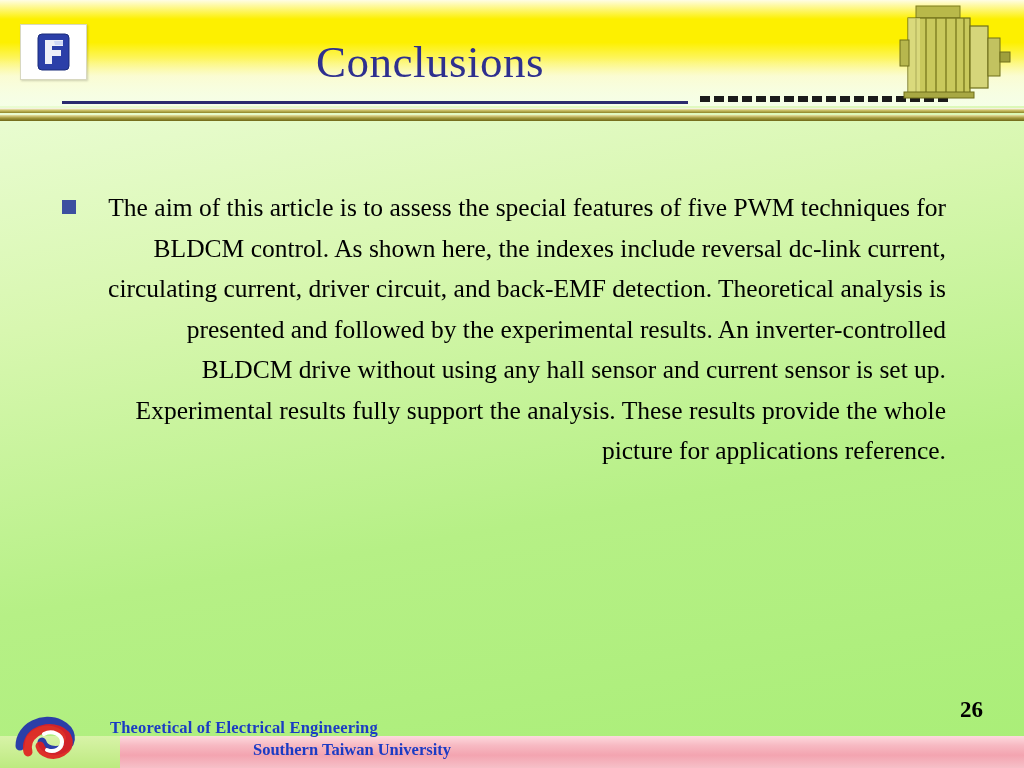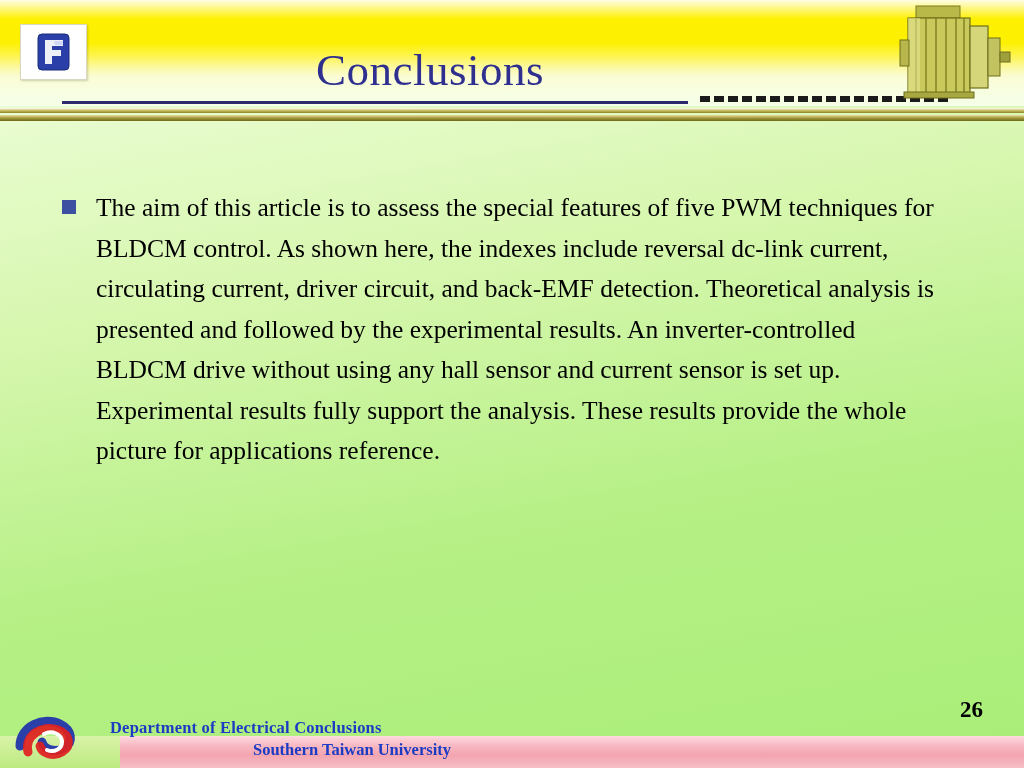--- a/index.html
+++ b/index.html
@@ -52,21 +52,21 @@
     left: 0;
     top: 115px;
     width: 1024px;
     height: 6px;
     background: linear-gradient(180deg, #e8e0a0 0%, #a59a3c 50%, #6e6718 100%);
   }
 
   .title {
     position: absolute;
     left: 0;
-    top: 44px;
+    top: 36px;
     width: 860px;
     text-align: center;
     font-size: 45px;
     color: #2e2f8f;
     font-family: "Liberation Serif", serif;
     letter-spacing: 0.5px;
   }
 
   .title-underline {
     position: absolute;
@@ -110,20 +110,21 @@
   
   .content {
     position: absolute;
     left: 62px;
     top: 188px;
     width: 900px;
   }
   .bullet-row {
     display: flex;
     align-items: flex-start;
+    text-align: right;
   }
   .bullet-marker {
     width: 14px;
     height: 14px;
     background: #3c4fa0;
     margin-top: 12px;
     margin-right: 20px;
     flex: 0 0 auto;
   }
   .bullet-text {
@@ -260,17 +261,17 @@
 
   <div class="footer-logo">
     <svg width="86" height="50" viewBox="0 0 86 50">
       <path d="M6 34 C6 14, 30 4, 46 12 C58 18, 60 30, 50 36 C42 41, 30 38, 28 30" fill="none" stroke="#2b3fa8" stroke-width="9" stroke-linecap="round"></path>
       <path d="M14 40 C10 24, 28 12, 44 18 C56 23, 58 34, 48 40 C40 45, 28 42, 26 34" fill="none" stroke="#e02020" stroke-width="9" stroke-linecap="round" opacity="0.92"></path>
       <path d="M30 22 C38 18, 48 22, 48 30 C48 37, 40 41, 33 38" fill="none" stroke="#ffffff" stroke-width="4" stroke-linecap="round"></path>
     </svg>
   </div>
 
   <div class="footer-text">
-    <div class="footer-line1">Department of Electrical Conclusions</div>
+    <div class="footer-line1">Theoretical of Electrical Engineering</div>
     <div class="footer-line2">Southern Taiwan University</div>
   </div>
 
 </div>
 
 </body></html>

